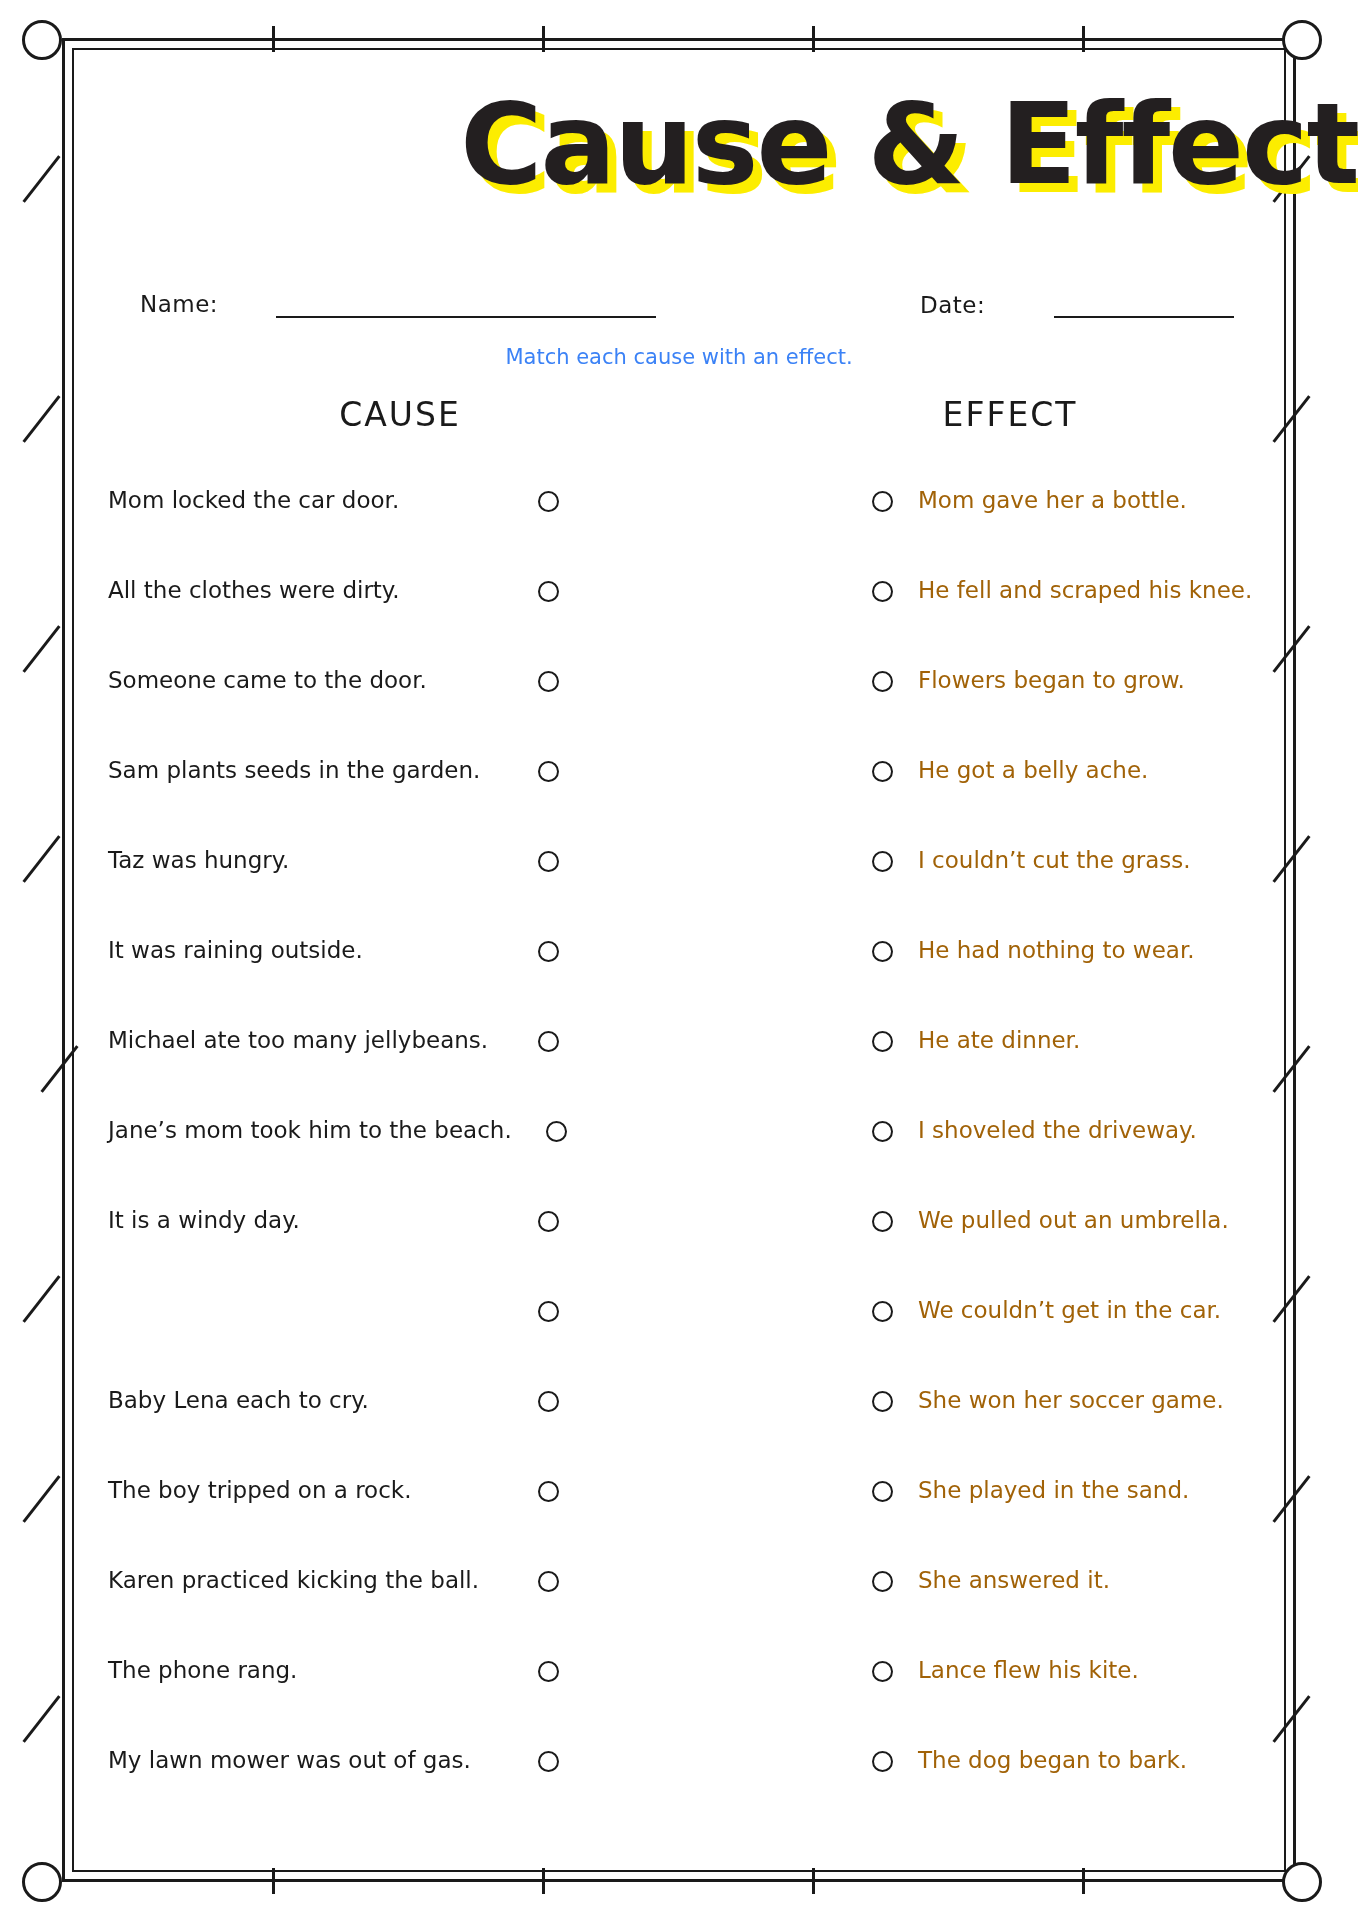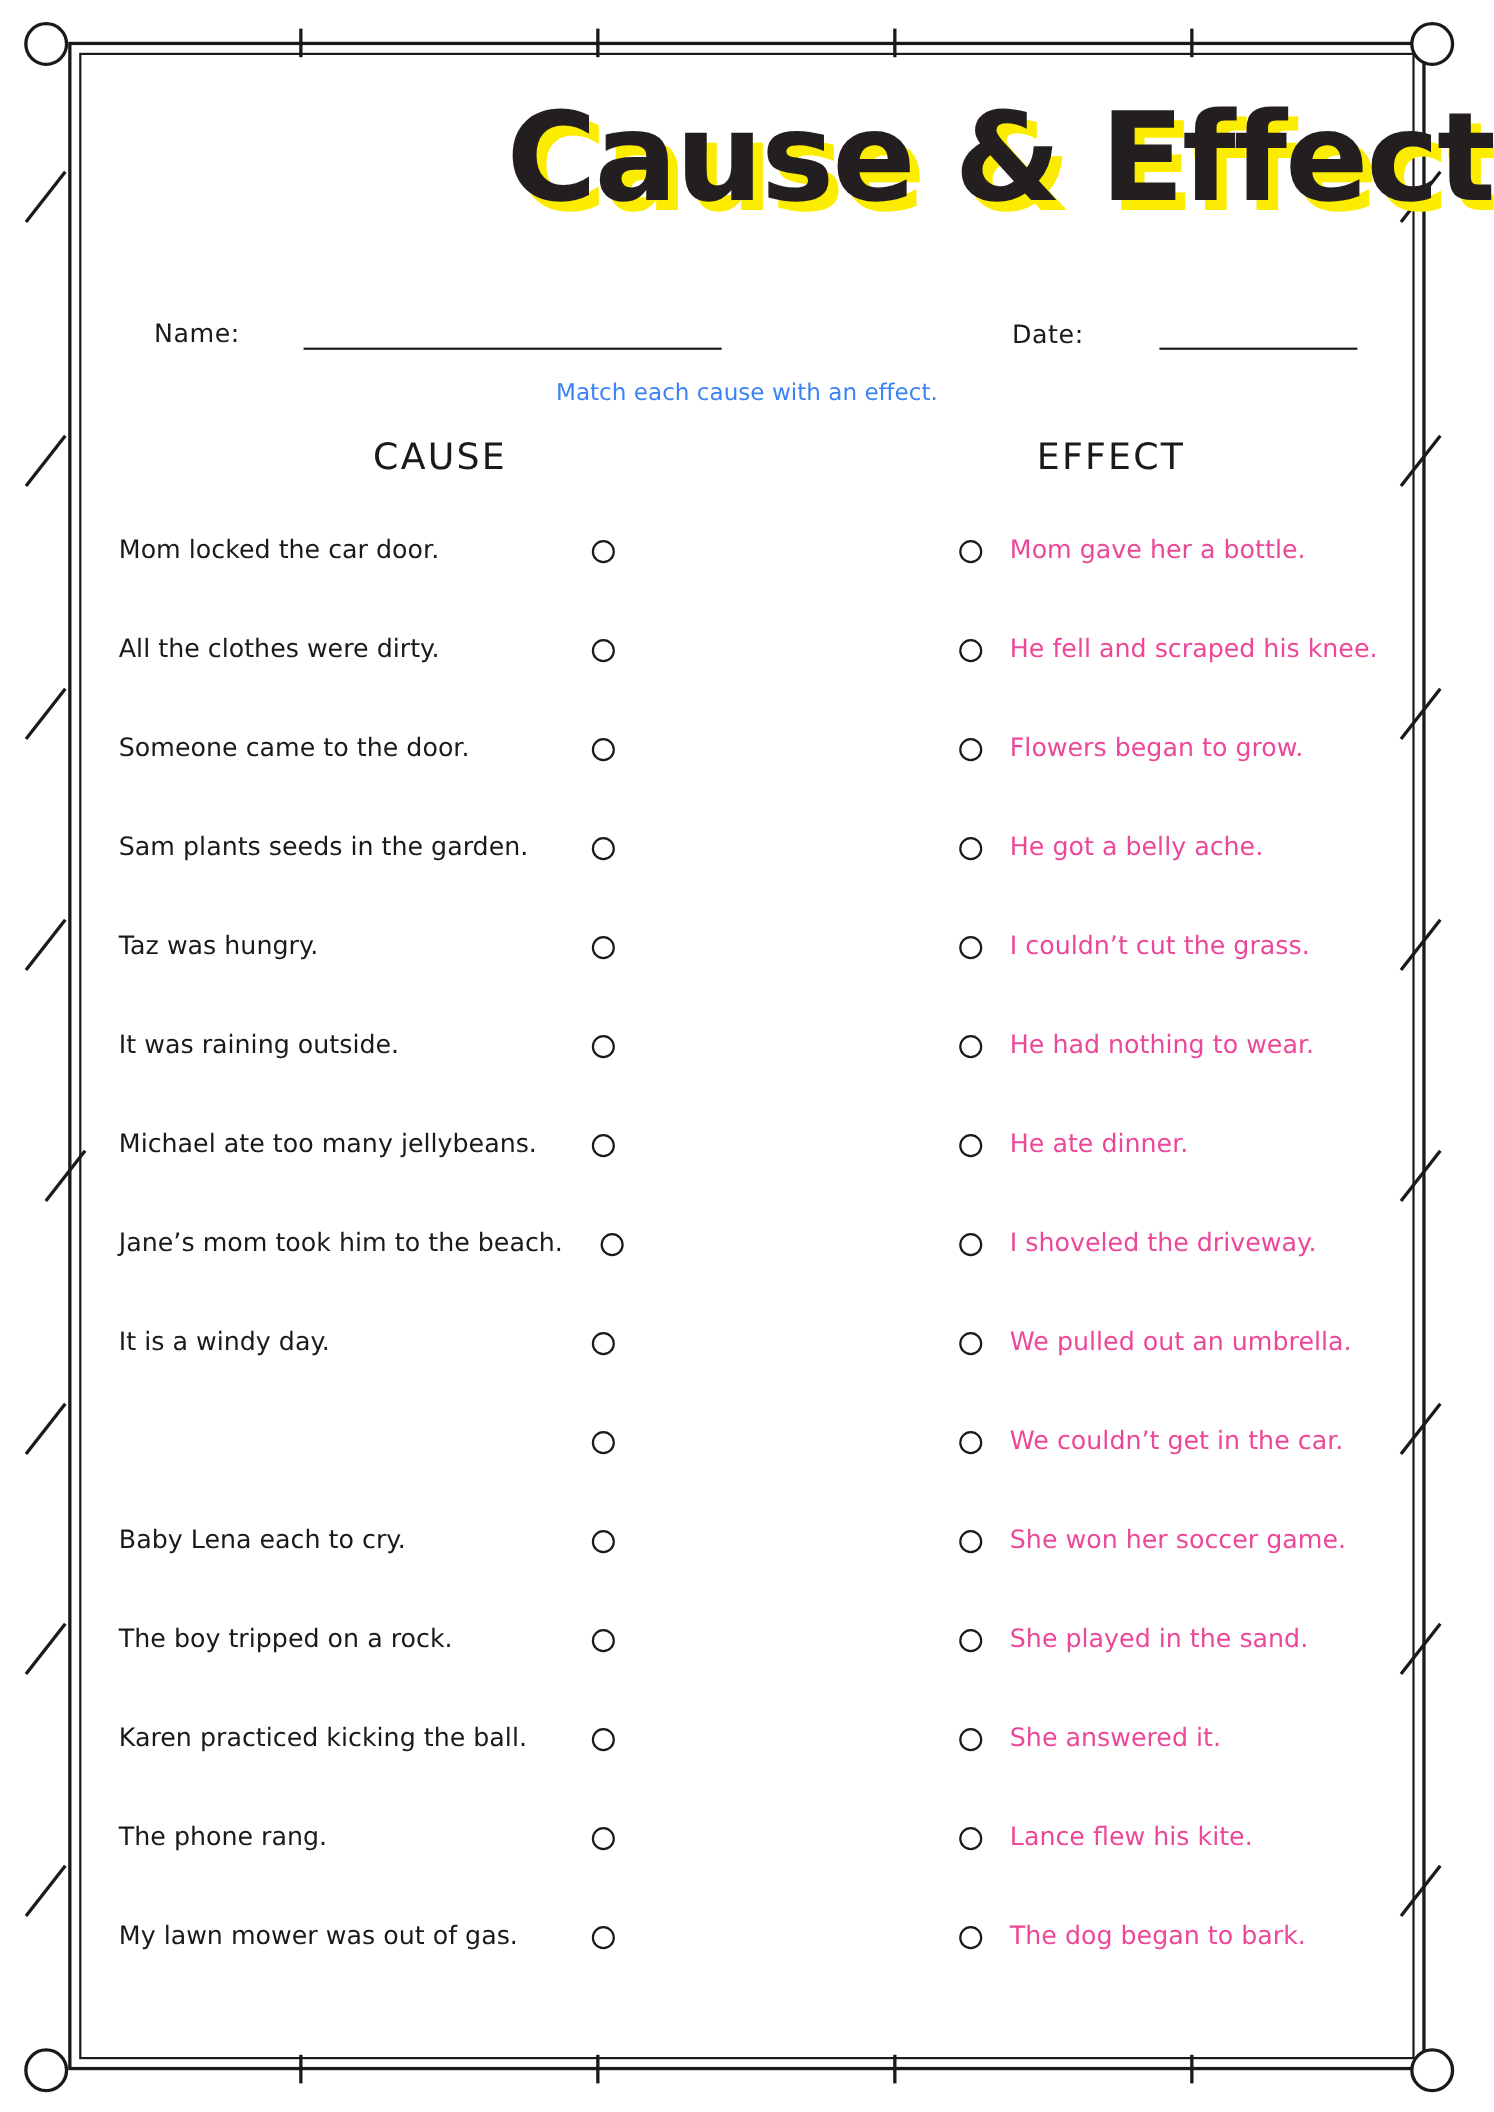--- a/index.html
+++ b/index.html
@@ -204,21 +204,21 @@
     position: absolute;
     left: 918px;
     top: 0;
     height: 40px;
   }
   .effect-cell .txt {
     position: absolute;
     left: 0;
     top: 7px;
     font-size: 23px;
-    color: #ec4899;
+    color: #a16207;
     white-space: nowrap;
   }
 </style>
 </head>
 <body>
 
 <div class="page">
 
   <div class="frame-outer"></div>
   <div class="frame-inner"></div>

